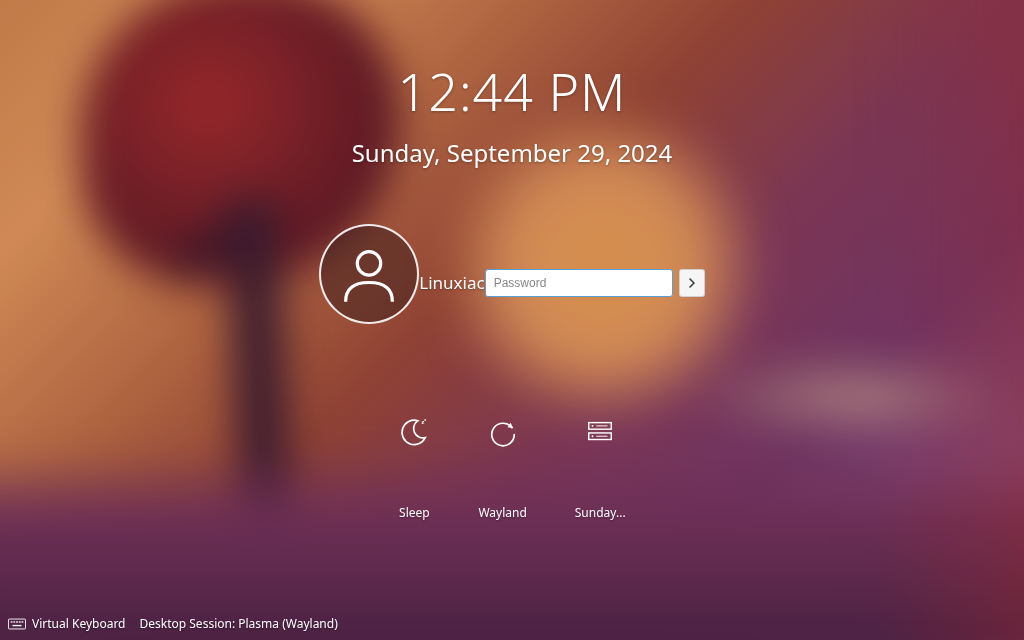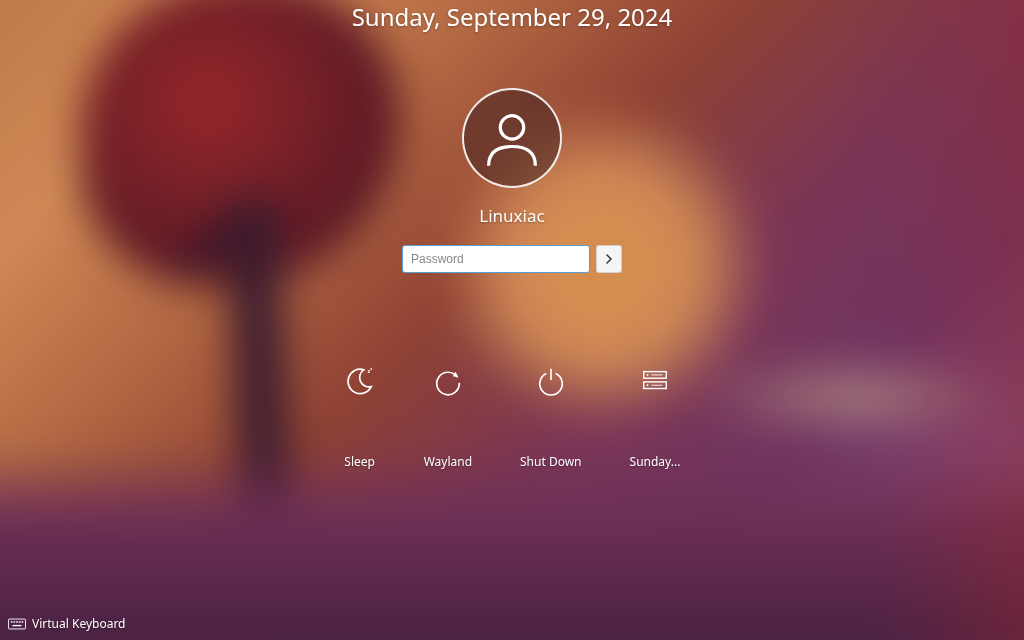--- a/index.html
+++ b/index.html
@@ -114,28 +114,29 @@
       color: #fff;
     }
     .clock {
       margin-top: 55px;
       font-size: 52px;
       font-weight: 300;
       letter-spacing: 1px;
       text-shadow: 0 1px 3px rgba(0,0,0,0.3);
     }
     .date {
+      margin-top: 10px;
       font-size: 24px;
       font-weight: 400;
       text-shadow: 0 1px 3px rgba(0,0,0,0.3);
     }
     .user-section {
       margin-top: 55px;
       display: flex;
-      flex-direction: column;
+      flex-direction: row;
       align-items: center;
     }
     .avatar {
       width: 100px;
       height: 100px;
       border-radius: 50%;
       border: 2px solid rgba(255,255,255,0.9);
       background: rgba(60, 30, 30, 0.5);
       display: flex;
       align-items: center;
@@ -246,20 +247,21 @@
     <div class="bg-tree-trunk"></div>
     <div class="bg-tree-branch"></div>
   </div>
   <div class="bg-clouds"></div>
   <div class="bg-hills"></div>
   <div class="bg-right-tint"></div>
 </div>
 <div class="overlay"></div>
 
 <div class="content">
+  <div class="clock">12:44 PM</div>
   <div class="date">Sunday, September 29, 2024</div>
 
   <div class="user-section">
     <div class="avatar">
       <svg viewBox="0 0 64 64">
         <circle cx="32" cy="22" r="11" fill="none" stroke="#fff" stroke-width="3"></circle>
         <path d="M 10 58 Q 10 40 32 40 Q 54 40 54 58" fill="none" stroke="#fff" stroke-width="3"></path>
       </svg>
     </div>
     <div class="username">Linuxiac</div>
@@ -289,29 +291,20 @@
     <div class="power-button">
       <div class="icon-wrap">
         <svg viewBox="0 0 32 32" width="30" height="30">
           <path d="M 26 12 A 12 12 0 1 0 28 18" fill="none" stroke="#fff" stroke-width="1.8"></path>
           <path d="M 24 6 L 27 12 L 21 11 Z" fill="#fff"></path>
         </svg>
       </div>
       <div class="label">Wayland</div>
     </div>
 
-    <div class="power-button">
-      <div class="icon-wrap">
-        <svg viewBox="0 0 32 32" width="30" height="30">
-          <path d="M 11 8 A 12 12 0 1 0 21 8" fill="none" stroke="#fff" stroke-width="1.8"></path>
-          <line x1="16" y1="3" x2="16" y2="15" stroke="#fff" stroke-width="1.8"></line>
-        </svg>
-      </div>
-      <div class="label">Shut Down</div>
-    </div>
 
     <div class="power-button">
       <div class="icon-wrap">
         <svg viewBox="0 0 32 32" width="30" height="30">
           <rect x="4" y="6" width="24" height="7" fill="none" stroke="#fff" stroke-width="1.5"></rect>
           <rect x="4" y="17" width="24" height="7" fill="none" stroke="#fff" stroke-width="1.5"></rect>
           <circle cx="8" cy="9.5" r="1" fill="#fff"></circle>
           <line x1="12" y1="9.5" x2="24" y2="9.5" stroke="#fff" stroke-width="1"></line>
           <circle cx="8" cy="20.5" r="1" fill="#fff"></circle>
           <line x1="12" y1="20.5" x2="24" y2="20.5" stroke="#fff" stroke-width="1"></line>
@@ -327,14 +320,17 @@
         <rect x="0.5" y="0.5" width="19" height="11" fill="none" stroke="#fff" stroke-width="1" rx="1"></rect>
         <rect x="3" y="3" width="2" height="1.5" fill="#fff"></rect>
         <rect x="6" y="3" width="2" height="1.5" fill="#fff"></rect>
         <rect x="9" y="3" width="2" height="1.5" fill="#fff"></rect>
         <rect x="12" y="3" width="2" height="1.5" fill="#fff"></rect>
         <rect x="15" y="3" width="2" height="1.5" fill="#fff"></rect>
         <rect x="5" y="7" width="10" height="1.5" fill="#fff"></rect>
       </svg>
       <span>Virtual Keyboard</span>
     </div>
+    <div class="session-item">
+      <span>Desktop Session: </span><span>Plasma (Wayland)</span>
+    </div>
   </div>
 </div>
 
 </body></html>

